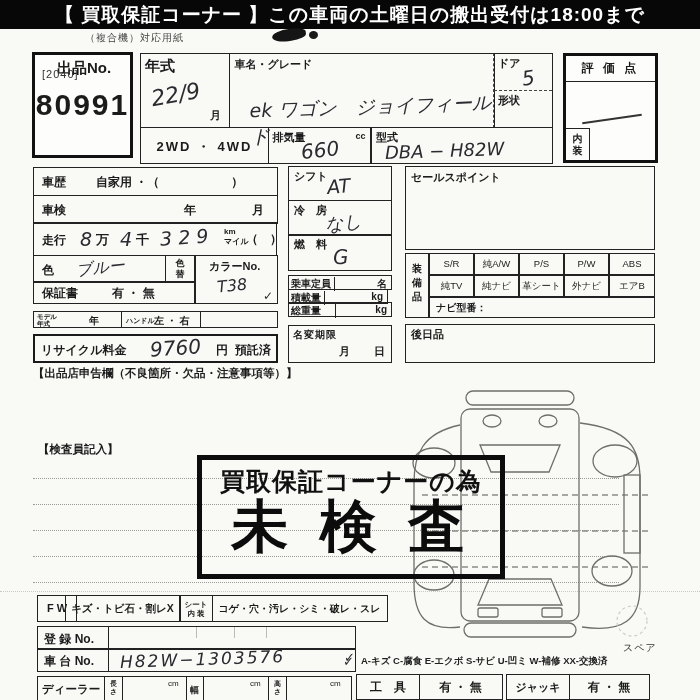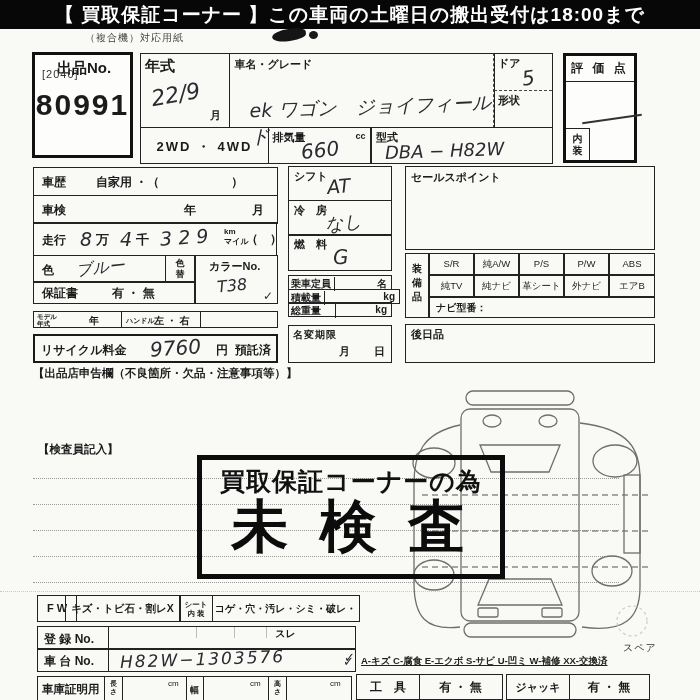--- a/index.html
+++ b/index.html
@@ -54,21 +54,21 @@
   <div class="c bd" style="left:267.5px;top:126.5px;width:104px;height:37px;">
     <div class="c lb" style="left:4px;top:2px;font-size:11px;">排気量</div>
     <div class="c lb" style="right:5px;top:3px;font-size:9px;">cc</div>
     <div class="c hw" style="left:32px;top:10px;font-size:20px;transform:rotate(-6deg);">660</div>
   </div>
   <div class="c bd" style="left:370px;top:126.5px;width:182.5px;height:37px;">
     <div class="c lb" style="left:5px;top:2px;font-size:11px;">型式</div>
     <div class="c hw" style="left:14px;top:12px;font-size:18px;transform:rotate(-2deg);">DBA − H82W</div>
   </div>
 
-  <div class="c bd3" style="left:563px;top:53px;width:74px;height:110px;background:#fdfdfb;">
+  <div class="c bd3" style="left:563px;top:53px;width:95px;height:110px;background:#fdfdfb;">
     <div class="c lb" style="left:0;top:4px;width:100%;text-align:center;font-size:12px;letter-spacing:3px;border-bottom:1.5px solid #222;padding-bottom:4px;">評 価 点</div>
     <div class="c" style="left:16px;top:62px;width:60px;border-top:2px solid #333;transform:rotate(-8deg);"></div>
     <div class="c pre lb" style="left:0;bottom:0;width:24px;height:32px;border-top:1.5px solid #222;border-right:1.5px solid #222;
                 font-size:10px;line-height:12px;text-align:center;padding-top:4px;">内
 装</div>
   </div>
 
   <div class="c bd" style="left:33px;top:167px;width:245px;height:29px;">
     <div class="c lb" style="left:8px;top:6px;font-size:12px;text-align:right;">車歴</div>
     <div class="c lb" style="left:62px;top:6px;font-size:12px;">自家用 ・（　　　　　　）</div>
@@ -115,21 +115,21 @@
   </div>
   <div class="c bd" style="left:288px;top:234px;width:104px;height:37px;">
     <div class="c lb" style="left:5px;top:2px;font-size:11px;">燃　料</div>
     <div class="c hw" style="left:44px;top:10px;font-size:20px;transform:rotate(-4deg);">G</div>
   </div>
 
   <div class="c bd" style="left:288px;top:275px;width:104px;height:15px;">
     <div class="c lb" style="left:2px;top:1px;font-size:10px;border-right:1px solid #222;padding-right:3px;">乗車定員</div>
     <div class="c lb" style="right:4px;top:1px;font-size:10px;">名</div>
   </div>
-  <div class="c bd" style="left:288px;top:288.5px;width:112px;height:15px;padding-left:36px;">
+  <div class="c bd" style="left:288px;top:288.5px;width:100px;height:15px;padding-left:36px;">
     <div class="c lb" style="left:2px;top:1px;font-size:10px;border-right:1px solid #222;padding-right:3px;">積載量</div>
     <div class="c lb" style="right:4px;top:1px;font-size:10px;">kg</div>
   </div>
   <div class="c bd" style="left:288px;top:302px;width:104px;height:15px;">
     <div class="c lb" style="left:2px;top:1px;font-size:10px;border-right:1px solid #222;padding-right:14px;">総重量</div>
     <div class="c lb" style="right:4px;top:1px;font-size:10px;">kg</div>
   </div>
   <div class="c bd" style="left:288px;top:325px;width:104px;height:38px;">
     <div class="c lb" style="left:4px;top:2px;font-size:10px;letter-spacing:1px;">名変期限</div>
     <div class="c lb" style="left:50px;bottom:3px;font-size:11px;">月</div>
@@ -212,54 +212,54 @@
 
   <div class="c" style="left:197px;top:455px;width:308px;height:124px;border:5px solid #0c0c0c;text-align:center;">
     <div style="margin-top:5px;font-size:25px;font-weight:700;color:#111;letter-spacing:1px;">買取保証コーナーの為</div>
     <div style="margin-top:0px;font-size:57px;font-weight:700;color:#0c0c0c;letter-spacing:0.55em;padding-left:0.45em;line-height:1;">未検査</div>
   </div>
 
   <div class="c bd lb" style="left:37px;top:595px;width:40px;height:27px;font-size:11px;text-align:center;line-height:25px;">F W</div>
   <div class="c bd lb" style="left:64.5px;top:595px;width:116px;height:27px;font-size:10.5px;text-align:center;line-height:25px;">キズ・トビ石・割レX</div>
   <div class="c bd pre lb" style="left:179px;top:595px;width:34px;height:27px;font-size:7.5px;line-height:9px;text-align:center;padding-top:4px;">シート
 内 装</div>
-  <div class="c bd lb" style="left:211.5px;top:595px;width:148px;height:27px;font-size:10px;text-align:center;line-height:25px;">コゲ・穴・汚レ・シミ・破レ・スレ</div>
+  <div class="c bd lb" style="left:211.5px;top:595px;width:176px;height:27px;font-size:10px;text-align:center;line-height:25px;">コゲ・穴・汚レ・シミ・破レ・スレ</div>
 
   <div class="c bd" style="left:37px;top:626px;width:319px;height:23.5px;">
     <div class="c lb" style="left:6px;top:4px;font-size:12px;border-right:0;">登 録 No.</div>
     <div class="c" style="left:70px;top:0;height:100%;border-left:1px solid #222;"></div>
     <div class="c" style="left:158px;top:0;height:11px;border-left:1px solid #bbb;"></div>
     <div class="c" style="left:196px;top:0;height:11px;border-left:1px solid #bbb;"></div>
     <div class="c" style="left:228px;top:0;height:11px;border-left:1px solid #bbb;"></div>
   </div>
   <div class="c bd" style="left:37px;top:648px;width:319px;height:24px;">
     <div class="c lb" style="left:6px;top:4px;font-size:12px;">車 台 No.</div>
     <div class="c" style="left:70px;top:0;height:100%;border-left:1px solid #222;"></div>
     <div class="c hw" style="left:82px;top:0px;font-size:17px;transform:rotate(-2deg);letter-spacing:2px;">H82W−1303576</div>
   </div>
   <div class="c hw" style="left:343px;top:654px;font-size:13px;">✓</div>
 
   <div class="c bd" style="left:37px;top:676px;width:315px;height:26px;">
-    <div class="c lb" style="left:4px;top:5px;font-size:11.5px;">車庫証明用</div>
+    <div class="c lb" style="left:4px;top:5px;font-size:11.5px;">ディーラー</div>
     <div class="c" style="left:66px;top:0;height:100%;border-left:1px solid #222;"></div>
     <div class="c pre lb" style="left:69px;top:3px;width:13px;font-size:7px;line-height:8px;text-align:center;">長
 さ</div>
     <div class="c" style="left:84px;top:0;height:100%;border-left:1px solid #222;"></div>
     <div class="c" style="left:130px;top:2px;font-size:8px;">cm</div>
     <div class="c" style="left:148px;top:0;height:100%;border-left:1px solid #222;"></div>
     <div class="c lb" style="left:152px;top:7px;font-size:9px;">幅</div>
     <div class="c" style="left:165px;top:0;height:100%;border-left:1px solid #222;"></div>
     <div class="c" style="left:212px;top:2px;font-size:8px;">cm</div>
     <div class="c" style="left:230px;top:0;height:100%;border-left:1px solid #222;"></div>
     <div class="c pre lb" style="left:233px;top:3px;width:13px;font-size:7px;line-height:8px;text-align:center;">高
 さ</div>
     <div class="c" style="left:248px;top:0;height:100%;border-left:1px solid #222;"></div>
     <div class="c" style="left:292px;top:2px;font-size:8px;">cm</div>
   </div>
 
   <div class="c hw" style="left:344px;top:650px;font-size:13px;">✓</div>
-  <div class="c" style="left:361px;top:655px;font-size:9.5px;font-weight:700;color:#222;text-decoration:underline;">A-キズ C-腐食 E-エクボ S-サビ U-凹ミ W-補修 XX-交換済</div>
+  <div class="c" style="left:361px;top:655px;font-size:9.5px;font-weight:700;color:#222;">A-キズ C-腐食 E-エクボ S-サビ U-凹ミ W-補修 XX-交換済</div>
   <div class="c bd lb" style="left:356px;top:674px;width:64px;height:26px;font-size:12px;text-align:center;line-height:24px;">工　具</div>
   <div class="c bd lb" style="left:418.5px;top:674px;width:84px;height:26px;font-size:12px;text-align:center;line-height:24px;">有 ・ 無</div>
   <div class="c bd lb" style="left:506px;top:674px;width:64px;height:26px;font-size:11px;text-align:center;line-height:24px;">ジャッキ</div>
   <div class="c bd lb" style="left:568.5px;top:674px;width:81px;height:26px;font-size:12px;text-align:center;line-height:24px;">有 ・ 無</div>
 
 </div>
 
 </body></html>

